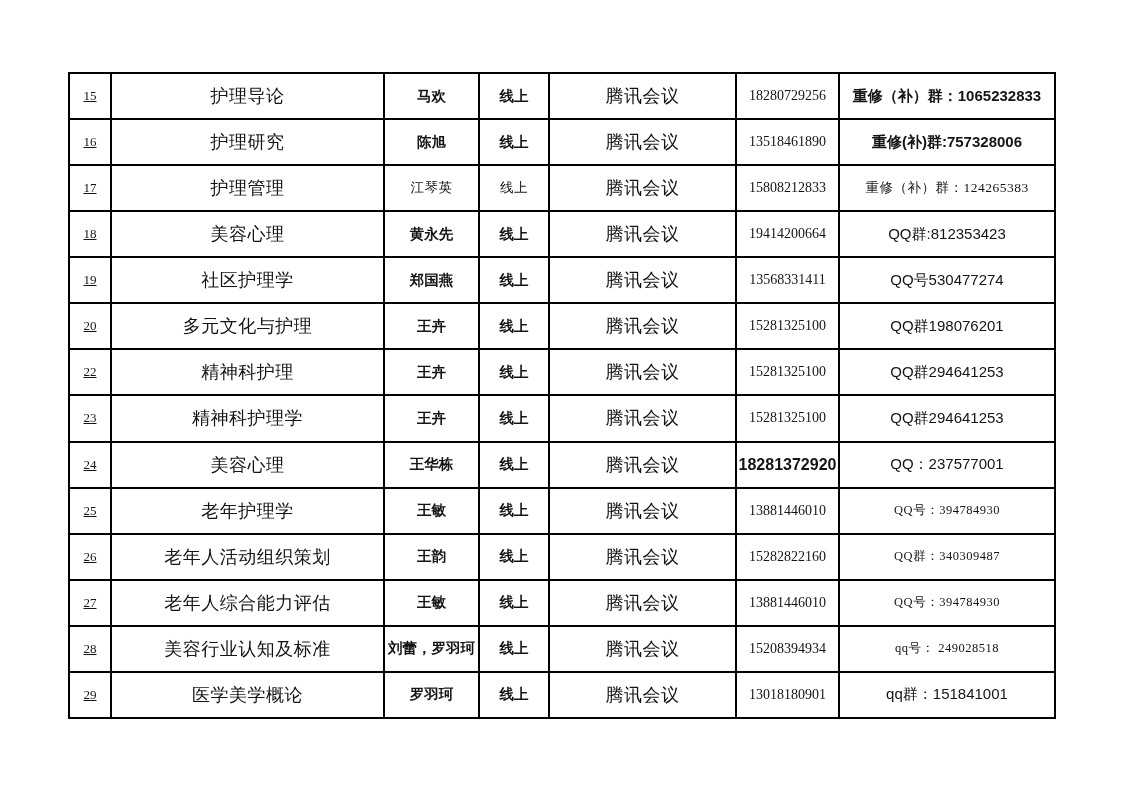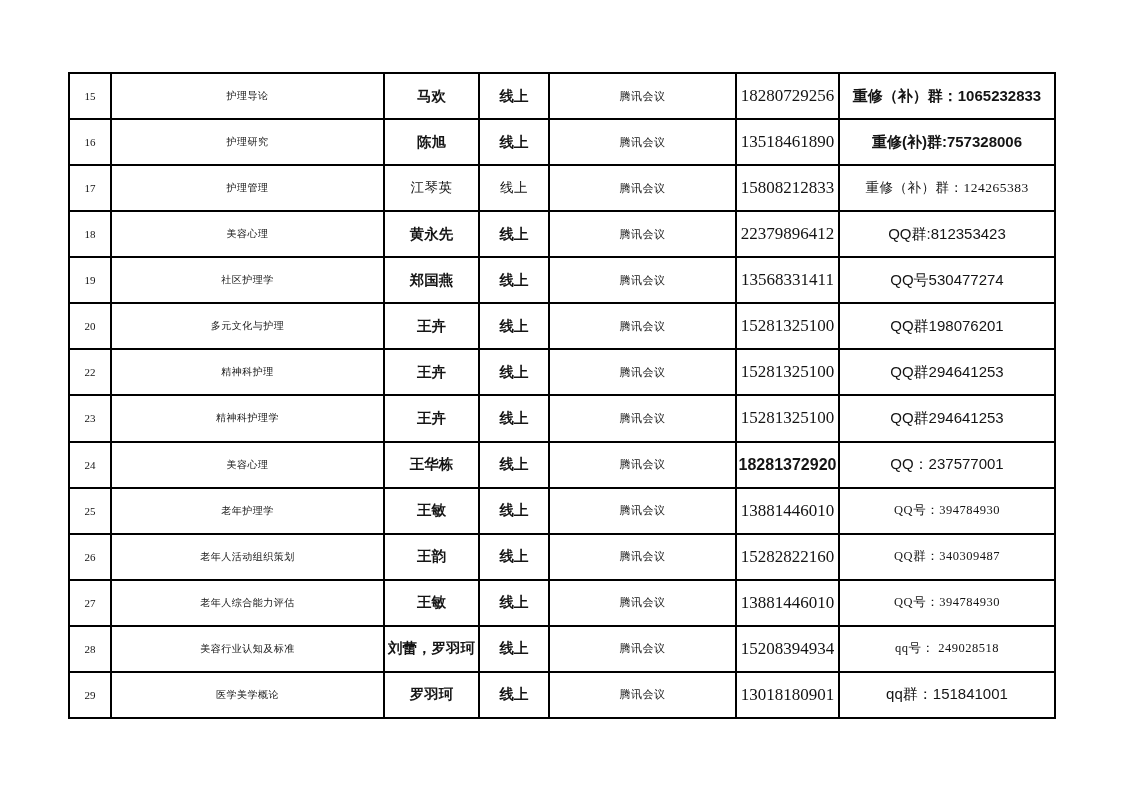--- a/index.html
+++ b/index.html
@@ -31,47 +31,48 @@
     padding: 0;
     color: #141414;
     overflow: hidden;
     white-space: nowrap;
   }
   .course-table tr { height: 43px; }
 
   
   .c-num {
     font-family: "Liberation Serif", serif;
-    font-size: 11px;
+    font-size: 13px;
+    text-decoration: underline;
   }
   .c-course {
     font-family: "Liberation Serif", serif;
-    font-size: 10px;
+    font-size: 18px;
     letter-spacing: 0.5px;
     margin-left: 44px;
   }
   .c-teacher {
     font-family: "Liberation Sans", sans-serif;
     font-size: 14.5px;
     font-weight: 600;
     margin-top: 14px;
   }
   .c-mode {
     font-family: "Liberation Sans", sans-serif;
     font-size: 14.5px;
     font-weight: 600;
   }
   .c-platform {
     font-family: "Liberation Serif", serif;
-    font-size: 11px;
+    font-size: 18px;
     letter-spacing: 0.5px;
   }
   .c-phone {
     font-family: "Liberation Serif", serif;
-    font-size: 17px;
+    font-size: 14px;
   }
   .c-qq {
     font-family: "Liberation Sans", sans-serif;
     font-size: 15px;
     font-weight: 500;
   }
 
   
   .v-bold  { font-weight: 700; }                                        
   .v-alt   {                                                            
@@ -134,21 +135,21 @@
           <td class="c-platform">腾讯会议</td>
           <td class="c-phone">15808212833</td>
           <td class="c-qq v-alt">重修（补）群：124265383</td>
         </tr>
         <tr>
           <td class="c-num">18</td>
           <td class="c-course">美容心理</td>
           <td class="c-teacher">黄永先</td>
           <td class="c-mode">线上</td>
           <td class="c-platform">腾讯会议</td>
-          <td class="c-phone">22379896412</td>
+          <td class="c-phone">19414200664</td>
           <td class="c-qq">QQ群:812353423</td>
         </tr>
         <tr>
           <td class="c-num">19</td>
           <td class="c-course">社区护理学</td>
           <td class="c-teacher">郑国燕</td>
           <td class="c-mode">线上</td>
           <td class="c-platform">腾讯会议</td>
           <td class="c-phone">13568331411</td>
           <td class="c-qq">QQ号530477274</td>

